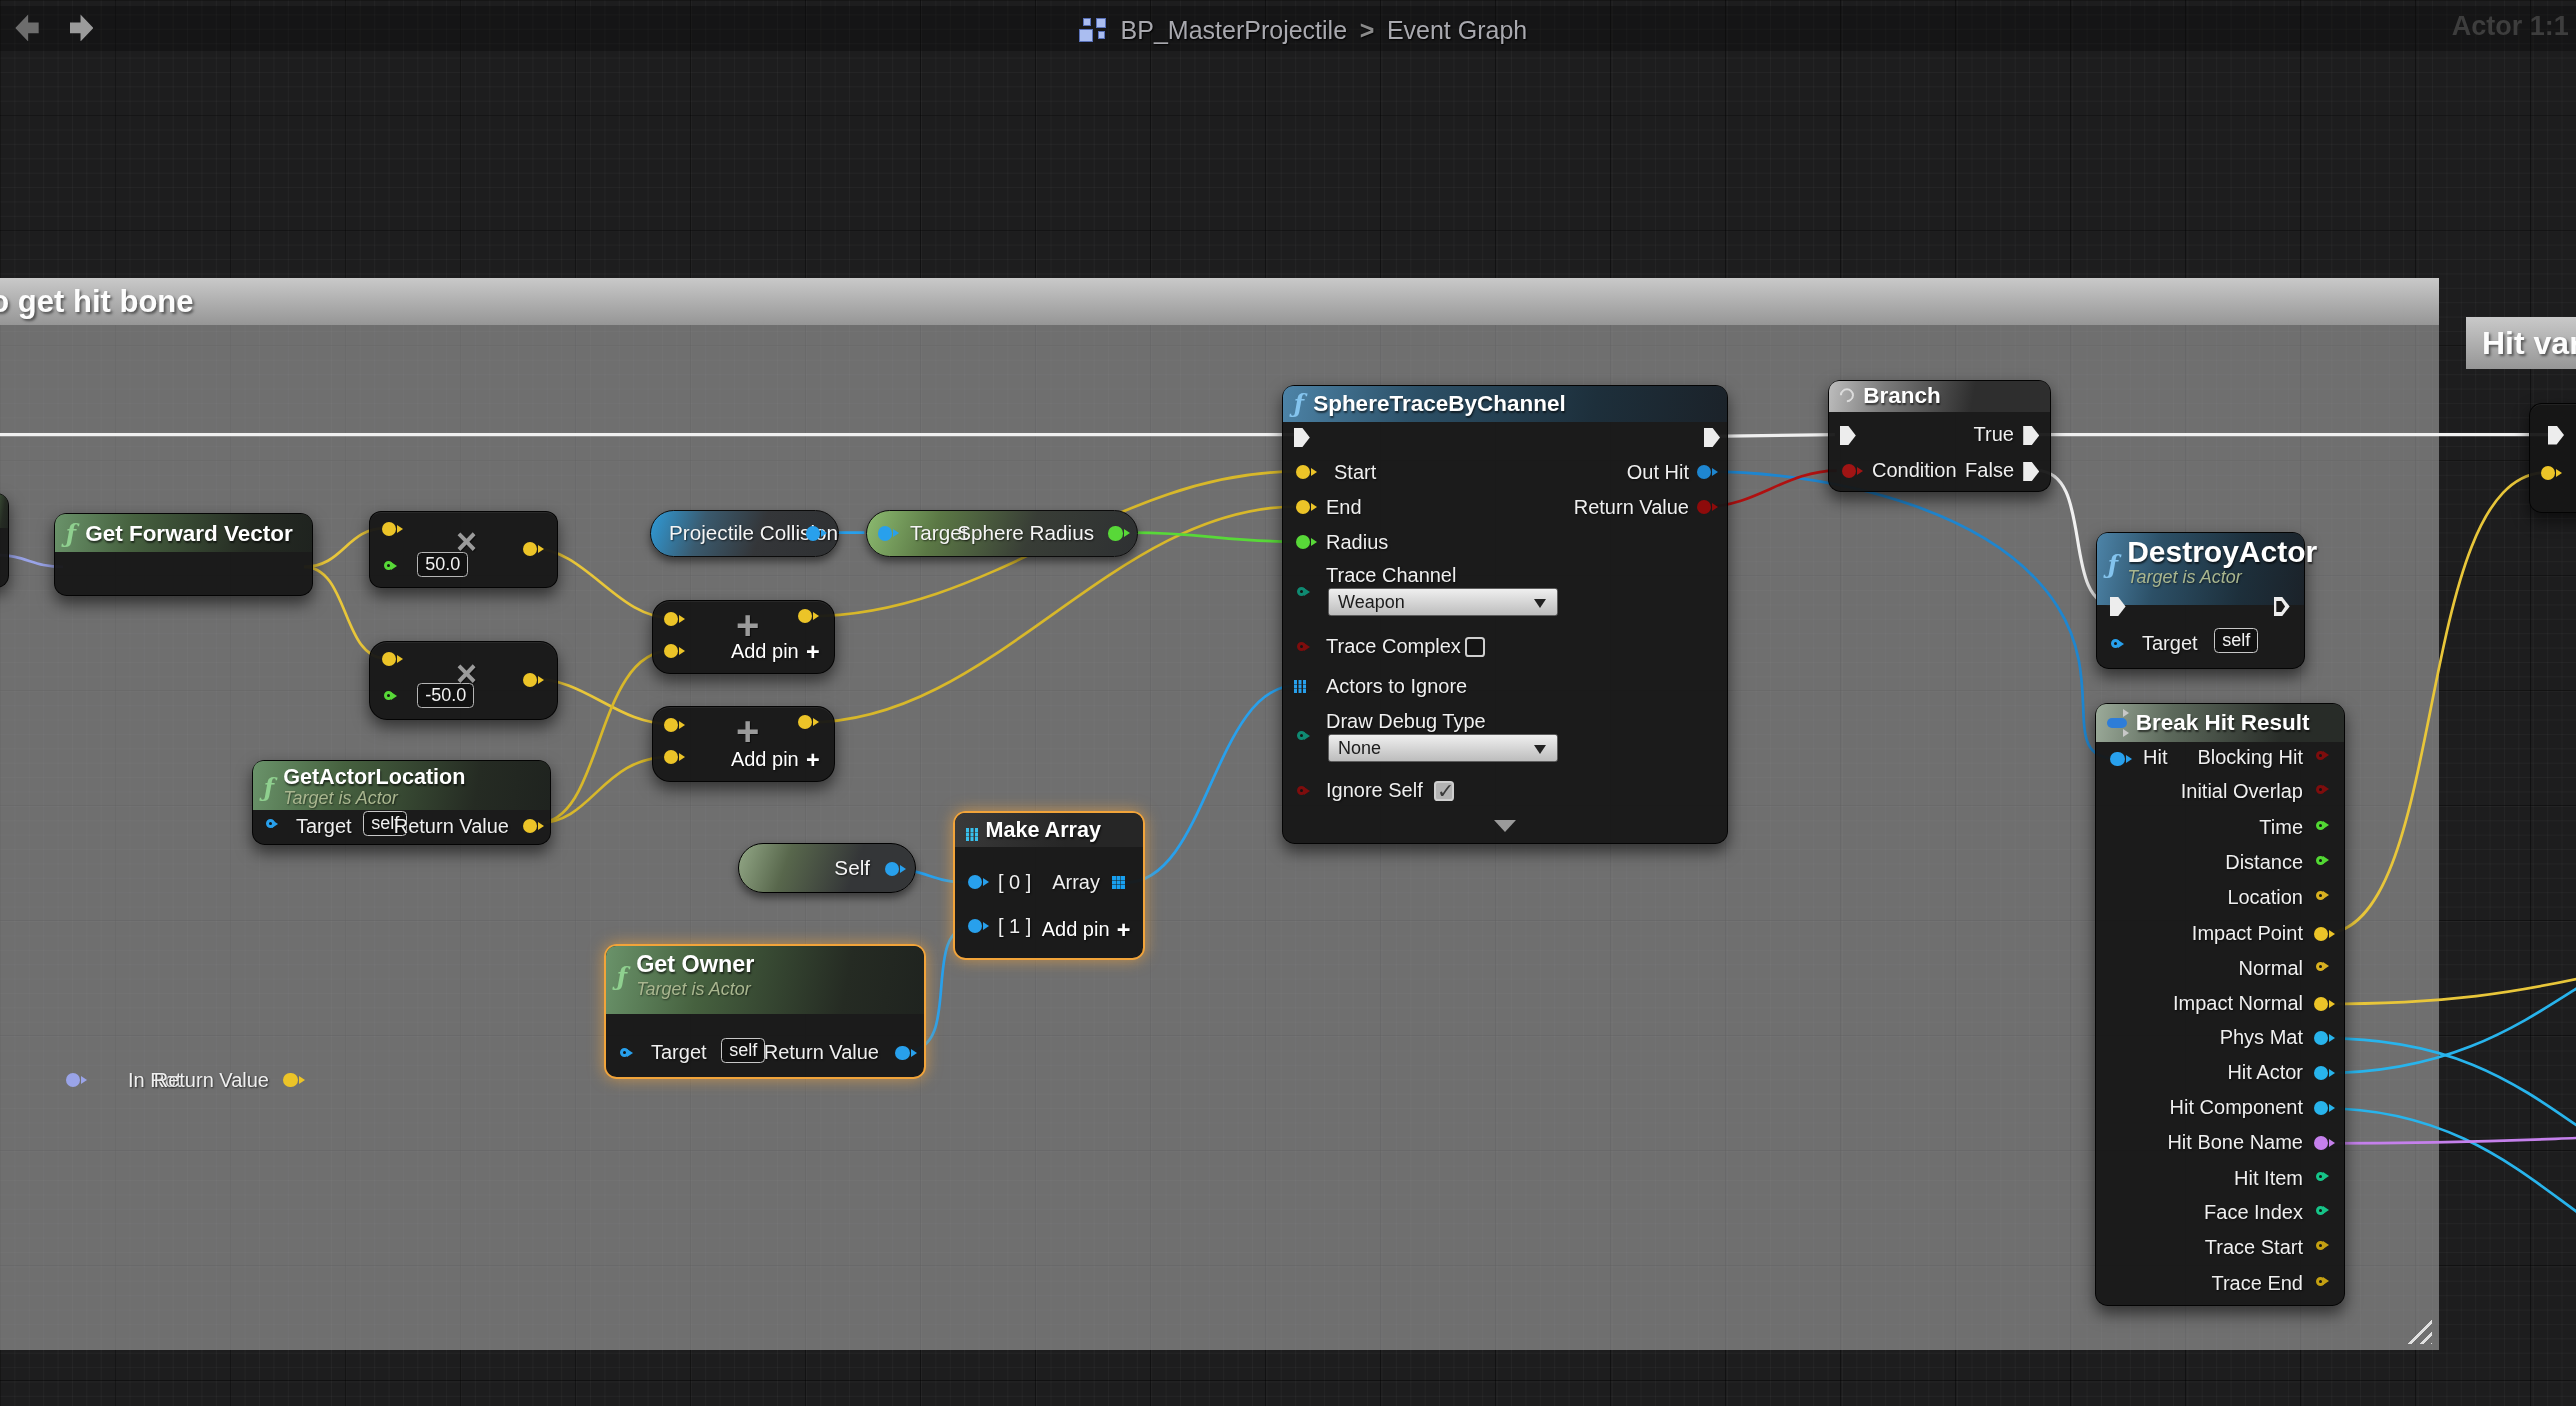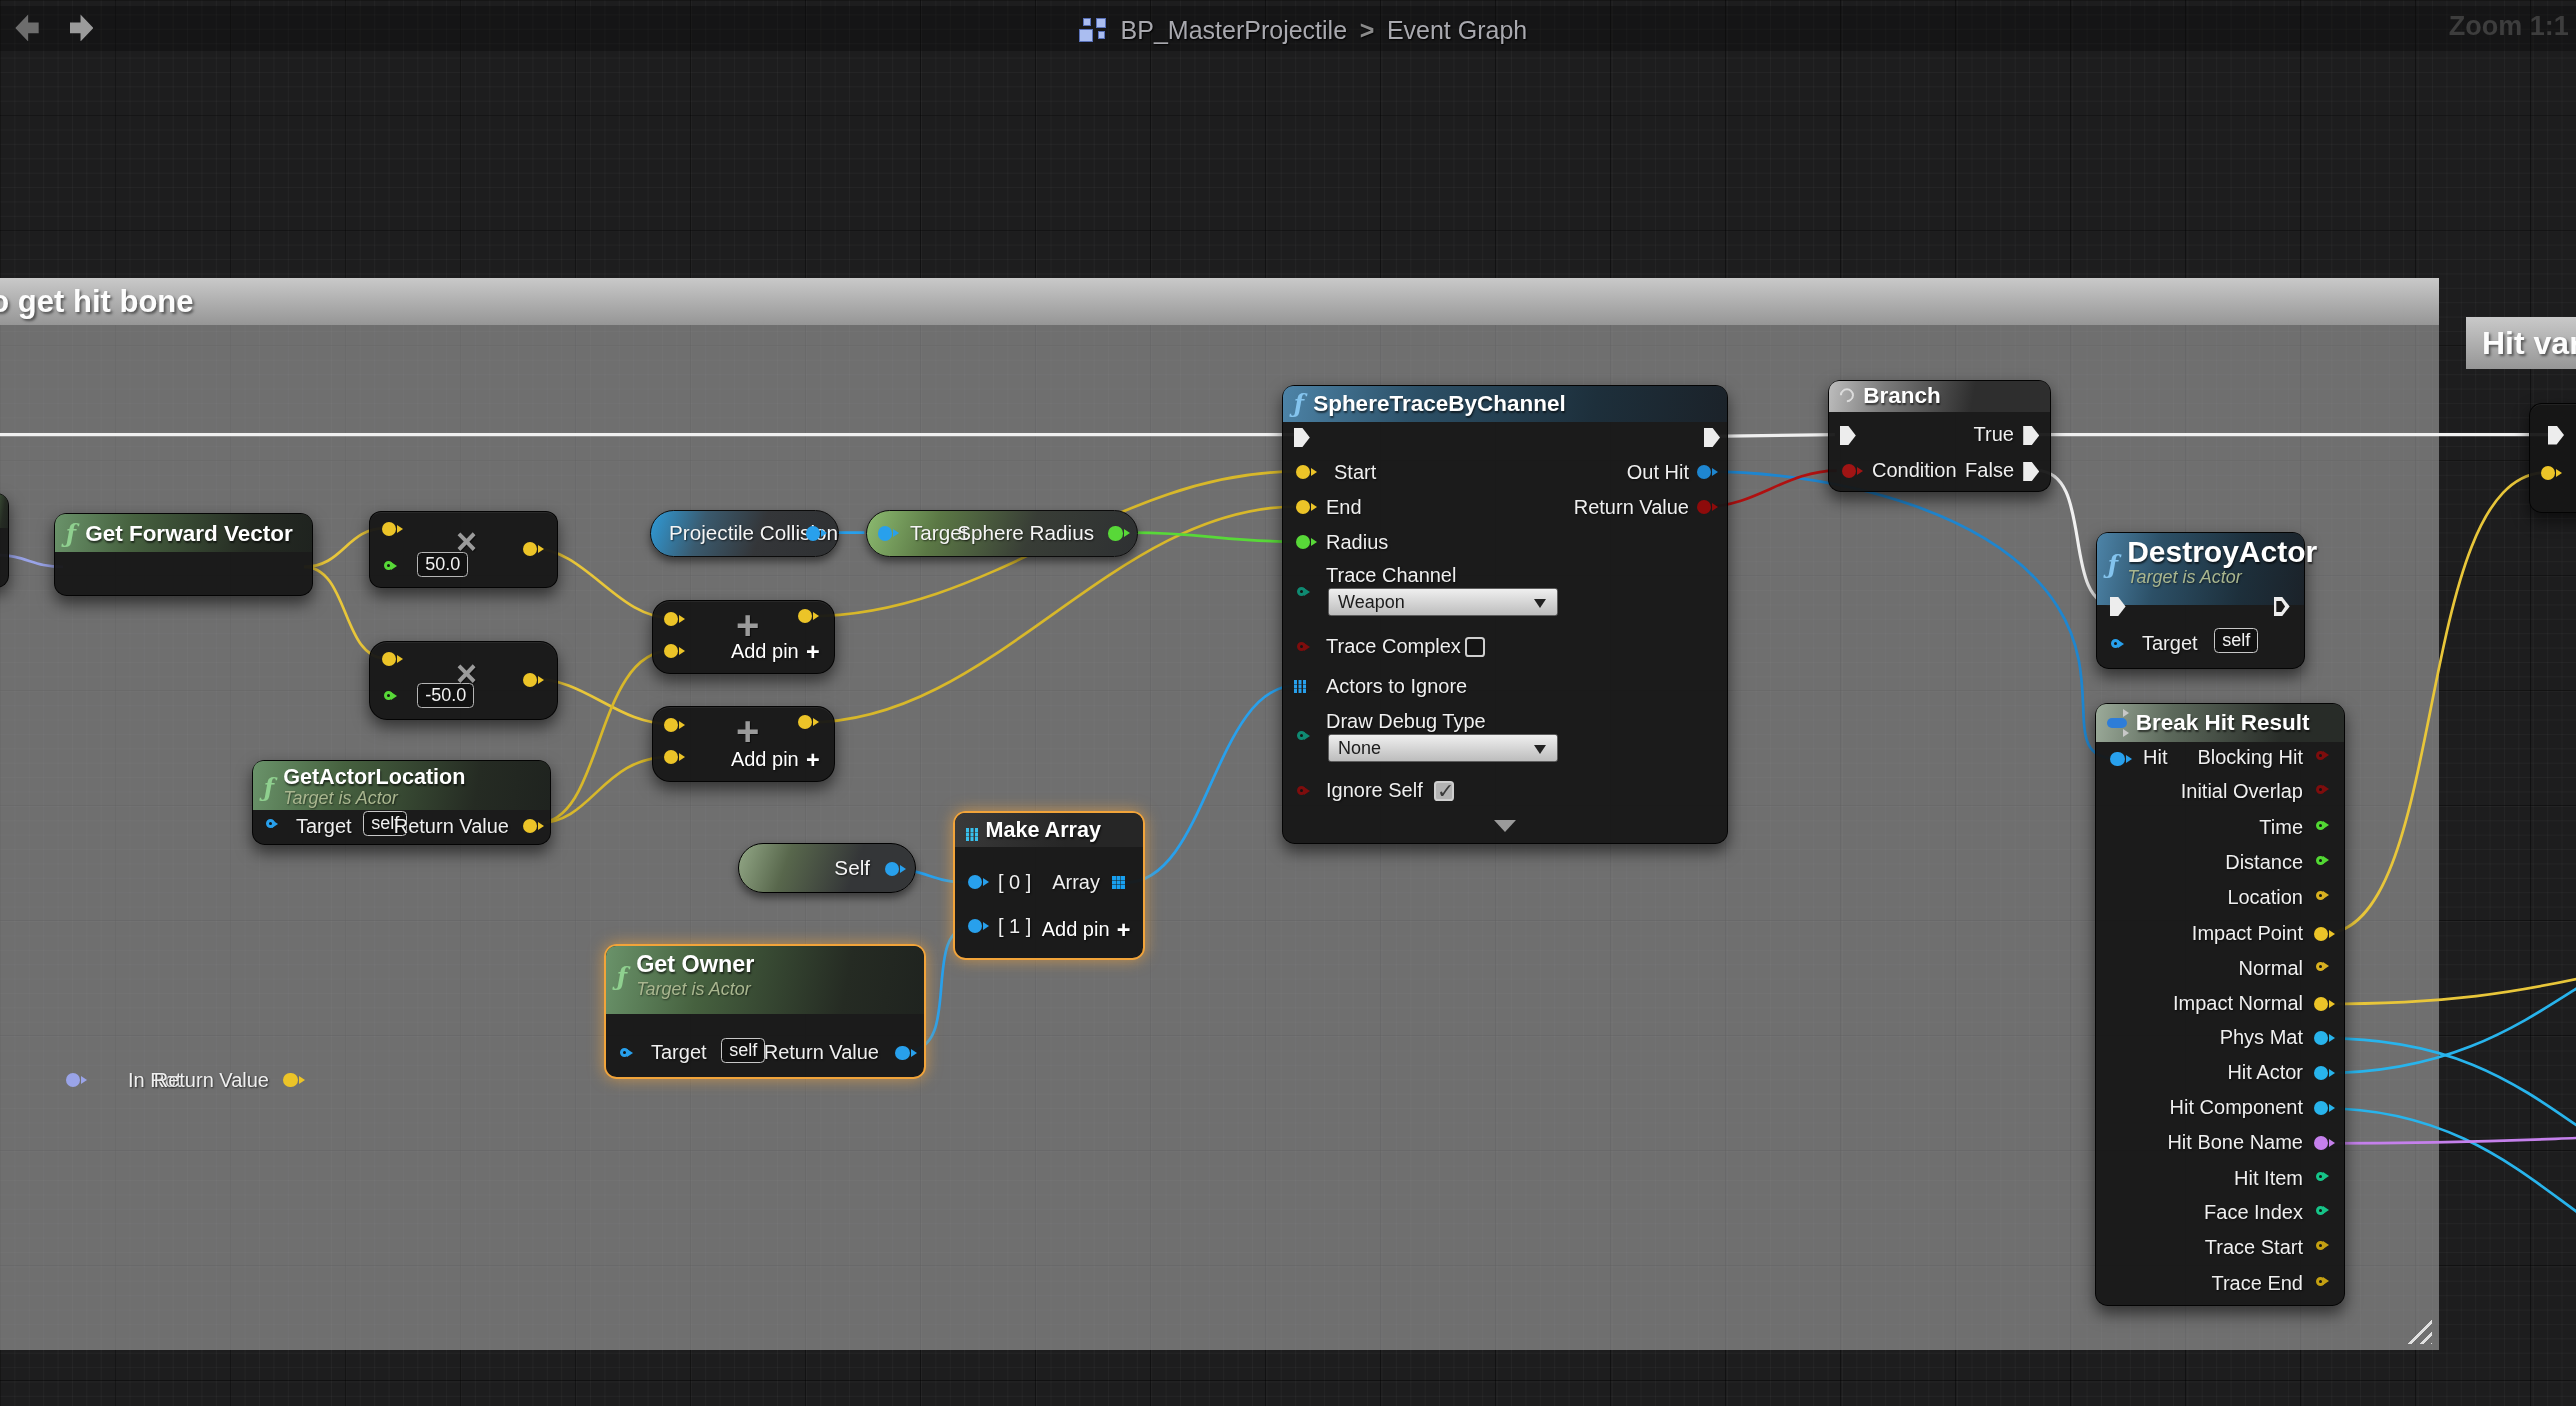--- a/index.html
+++ b/index.html
@@ -416,16 +416,16 @@
     <span class="bp-icon">
       <span style="left:0;top:12.6px;width:13.5px;height:13.5px;"></span>
       <span style="left:17px;top:1.8px;width:10px;height:10px;"></span>
       <span style="left:19px;top:15.3px;width:7.2px;height:7.2px;"></span>
       <span style="left:3.6px;top:1.8px;width:8px;height:8px;"></span>
     </span>
     <span>BP_MasterProjectile</span>
     <span class="bc-sep">&gt;</span>
     <span>Event Graph</span>
   </div>
-  <span class="zoom-label">Zoom 1:1</span>
+  <span class="zoom-label">Actor 1:1</span>
 
 </div>
 
 
 </body></html>

